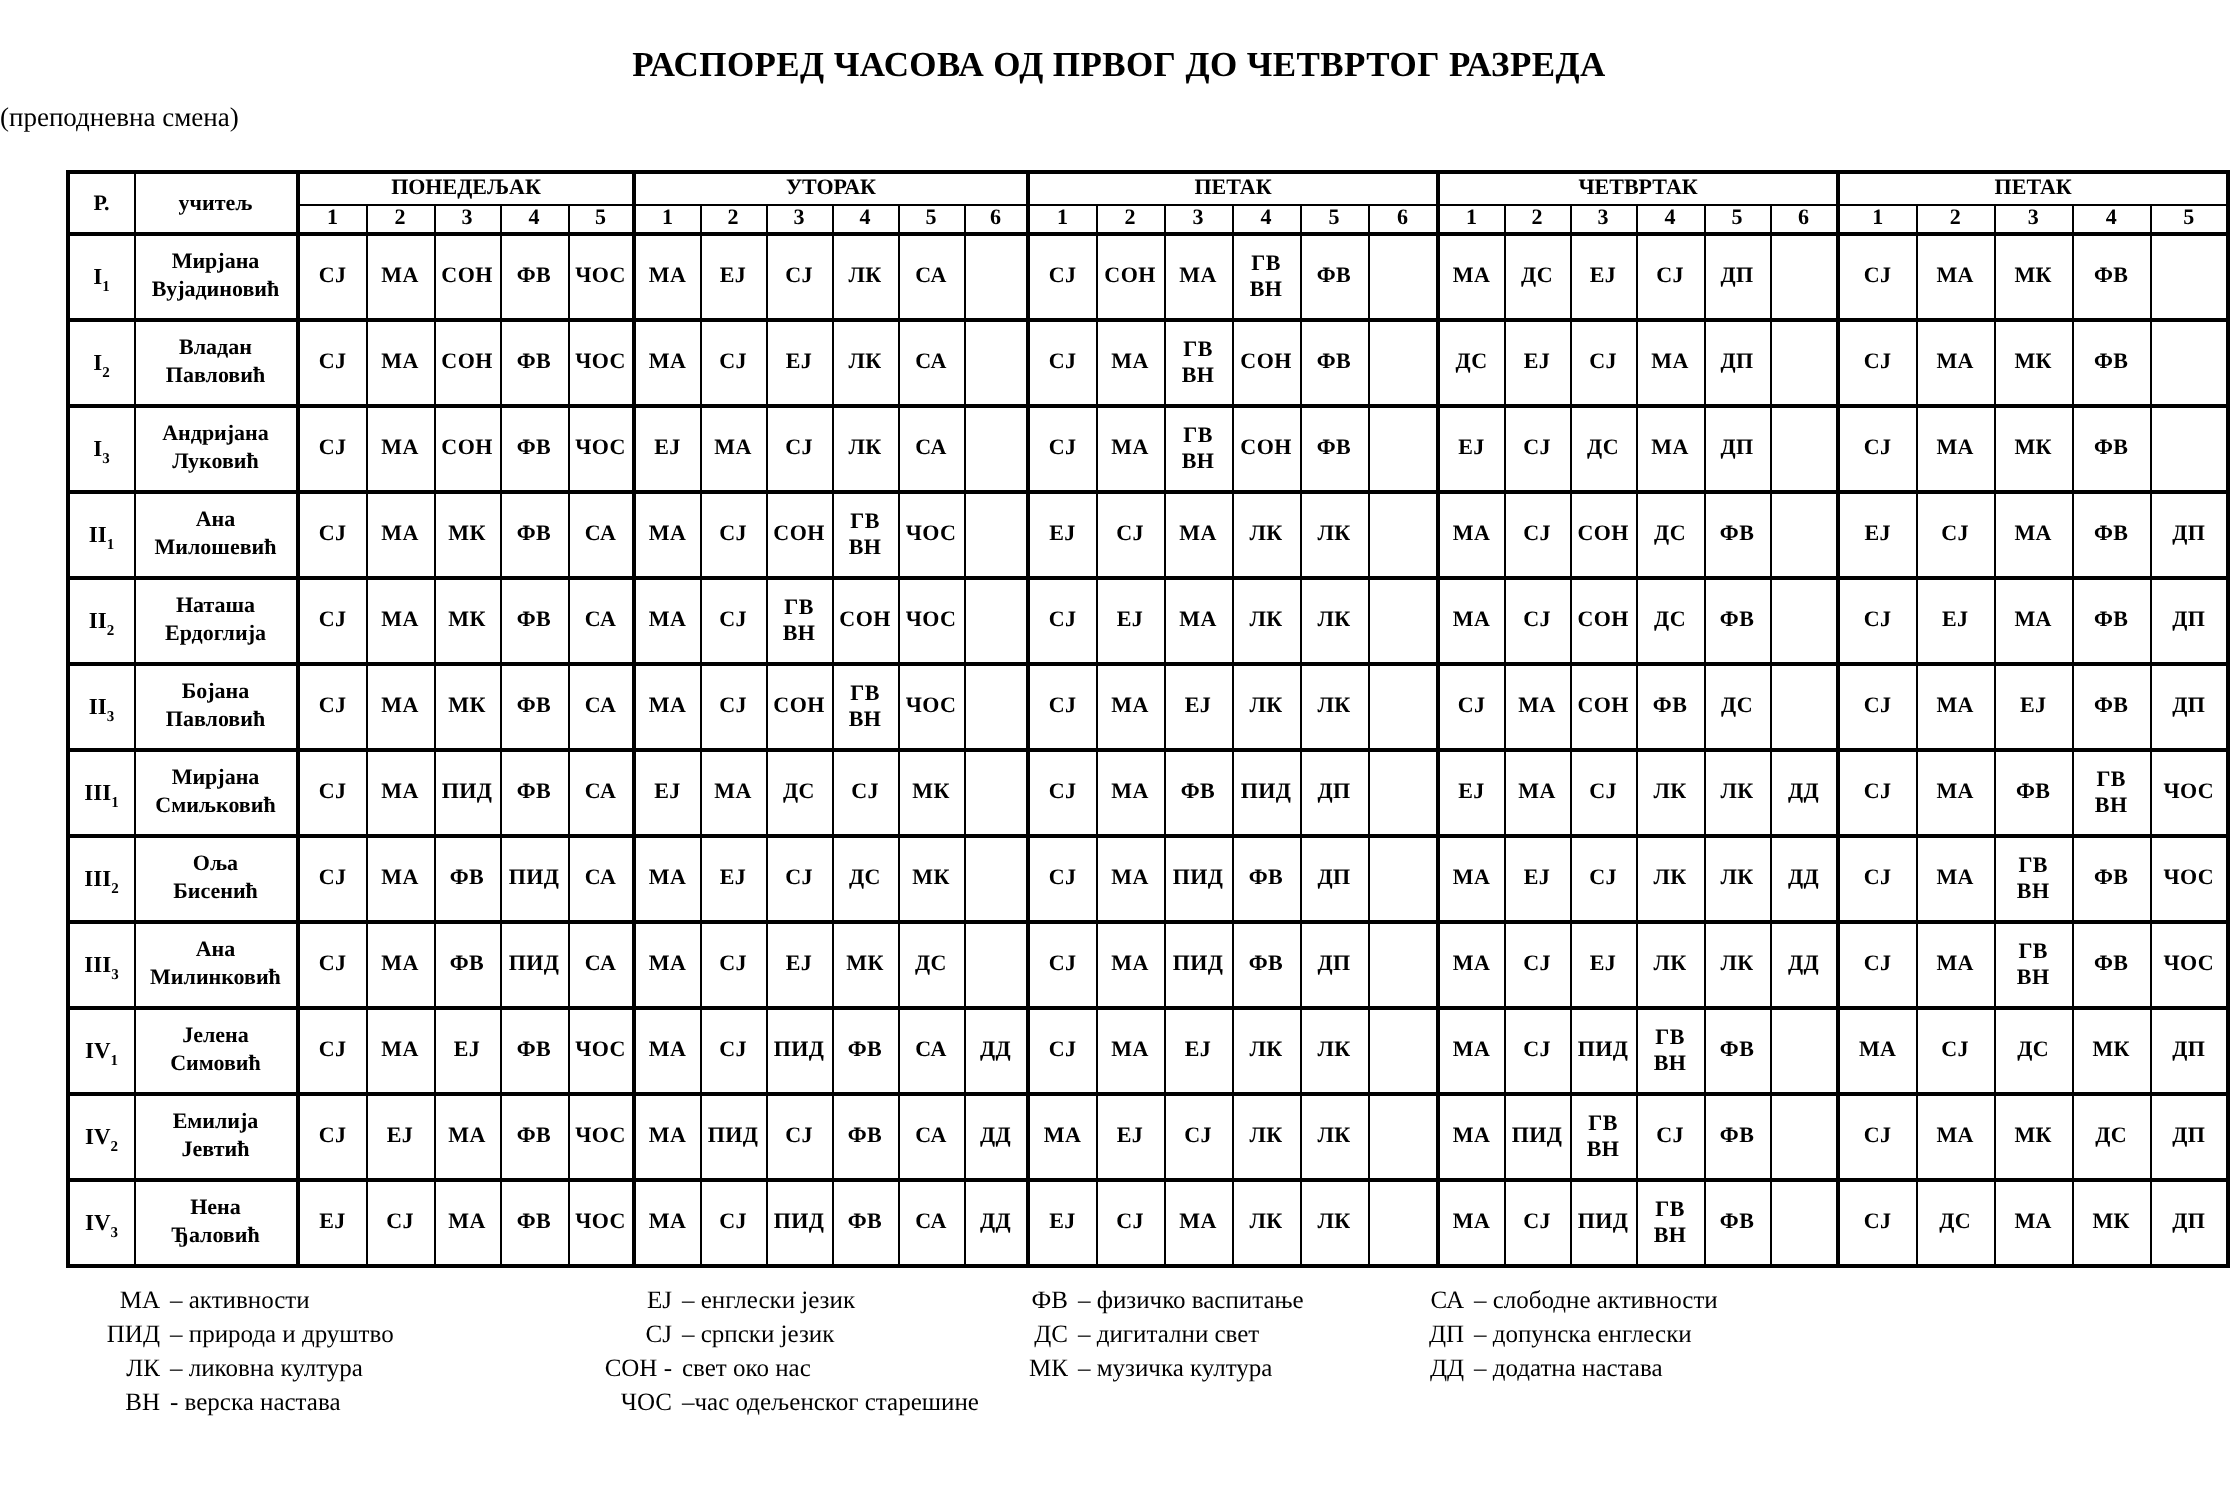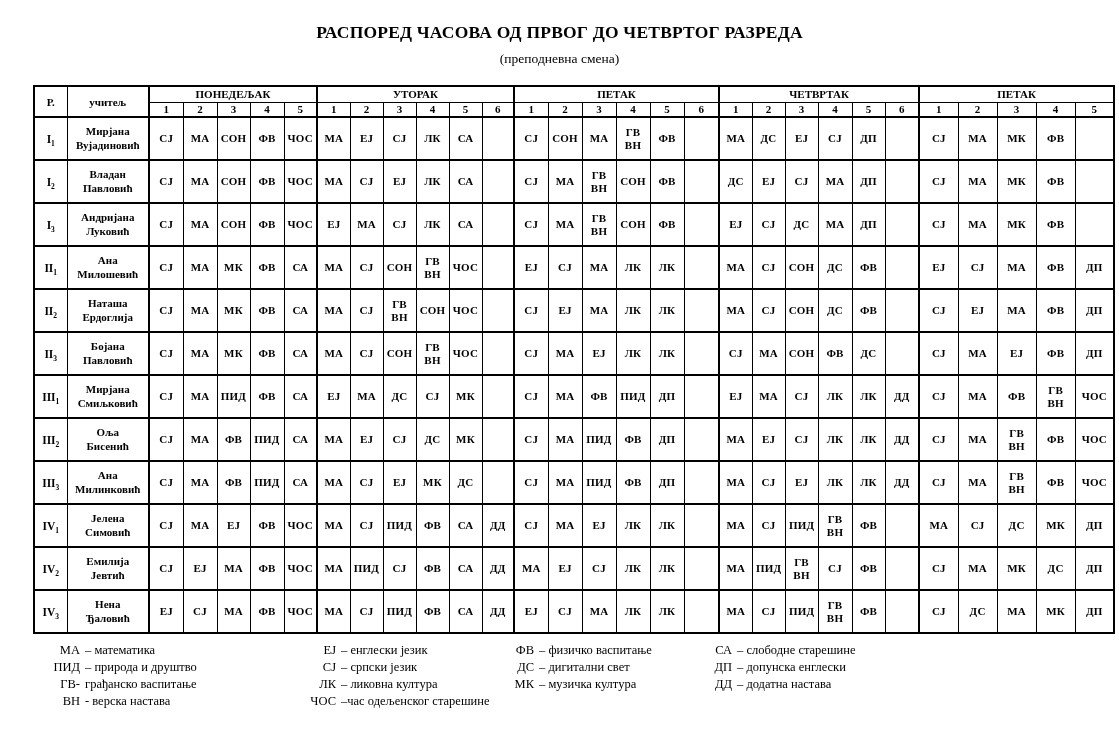--- a/index.html
+++ b/index.html
@@ -7,21 +7,21 @@
   body {
     width:1119px; height:745px; background:#ffffff; color:#000000;
     font-family:"Liberation Serif","DejaVu Serif",serif;
     overflow:hidden;
   }
   .page { position:relative; width:1119px; height:745px; }
   .title {
     text-align:center; padding-top:22px; font-size:17.5px; font-weight:bold;
     letter-spacing:0.2px;
   }
-  .subtitle { text-align:center; margin-top:8px; font-size:13.5px; }
+  .subtitle { text-align:left; margin-top:8px; font-size:13.5px; }
 
   table.schedule {
     position:absolute; left:33px; top:85px; width:1080px;
     border-collapse:collapse; table-layout:fixed;
     border:2px solid #000;
   }
   .schedule th, .schedule td {
     border:1px solid #000; text-align:center; vertical-align:middle;
     padding:0; font-weight:bold; overflow:hidden;
   }
@@ -537,57 +537,57 @@
           <td class="cell">МК</td>
           <td class="cell">ДП</td>
         </tr>
       </tbody>
   </table>
 
   <div class="legend">
     <div class="legend-grid" id="legend-grid">
         <div class="legend-entry">
           <span class="legend-abbr">МА</span>
-          <span class="legend-desc">– математика</span>
+          <span class="legend-desc">– активности</span>
         </div>
         <div class="legend-entry">
           <span class="legend-abbr">ЕЈ</span>
           <span class="legend-desc">– енглески језик</span>
         </div>
         <div class="legend-entry">
           <span class="legend-abbr">ФВ</span>
           <span class="legend-desc">– физичко васпитање</span>
         </div>
         <div class="legend-entry">
           <span class="legend-abbr">СА</span>
-          <span class="legend-desc">– слободне старешине</span>
+          <span class="legend-desc">– слободне активности</span>
         </div>
         <div class="legend-entry">
           <span class="legend-abbr">ПИД</span>
           <span class="legend-desc">– природа и  друштво</span>
         </div>
         <div class="legend-entry">
           <span class="legend-abbr">СЈ</span>
           <span class="legend-desc">– српски језик</span>
         </div>
         <div class="legend-entry">
           <span class="legend-abbr">ДС</span>
           <span class="legend-desc">– дигитални свет</span>
         </div>
         <div class="legend-entry">
           <span class="legend-abbr">ДП</span>
           <span class="legend-desc">– допунска енглески</span>
         </div>
         <div class="legend-entry">
-          <span class="legend-abbr">ГВ-</span>
-          <span class="legend-desc">грађанско васпитање</span>
-        </div>
-        <div class="legend-entry">
           <span class="legend-abbr">ЛК</span>
           <span class="legend-desc">– ликовна култура</span>
+        </div>
+        <div class="legend-entry">
+          <span class="legend-abbr">СОН -</span>
+          <span class="legend-desc">свет око нас</span>
         </div>
         <div class="legend-entry">
           <span class="legend-abbr">МК</span>
           <span class="legend-desc">– музичка култура</span>
         </div>
         <div class="legend-entry">
           <span class="legend-abbr">ДД</span>
           <span class="legend-desc">– додатна настава</span>
         </div>
         <div class="legend-entry">

